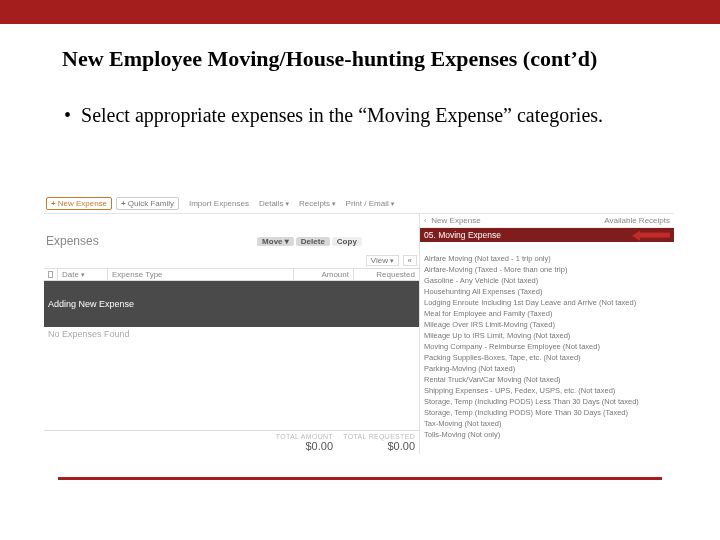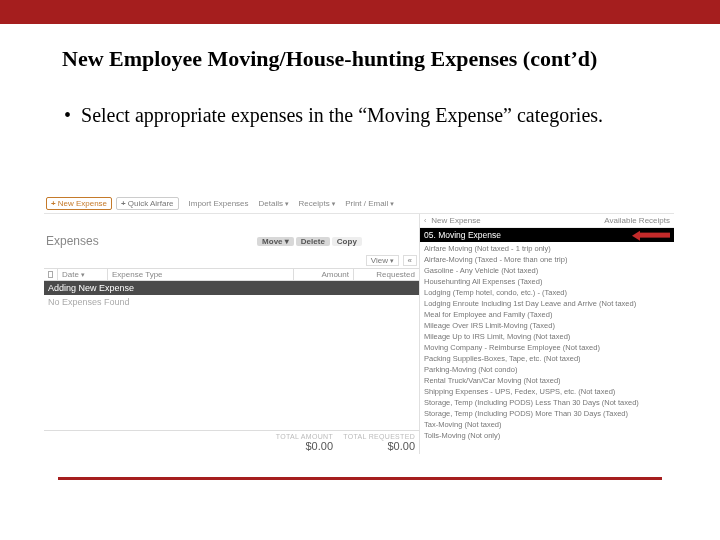--- a/index.html
+++ b/index.html
@@ -24,38 +24,38 @@
   .pill.light { background: #eee; }
   .viewbtn { border: 1px solid #ddd; padding: 0 4px; margin-left: 4px; font-size: 8px; color: #777; display: inline-flex; align-items: center; gap: 2px; margin-top: 39px; }
   .grid-head { display: flex; border: 1px solid #ddd; border-left: none; border-right: none; }
   .gh { border-right: 1px solid #ddd; padding: 1px 4px; color: #888; font-size: 8px; display: flex; align-items: center; gap: 2px; }
   .gh.chk { width: 14px; justify-content: center; }
   .chkbox { width: 7px; height: 7px; border: 1px solid #aaa; display: inline-block; }
   .gh.date { width: 50px; }
   .gh.type { flex: 1; }
   .gh.amt { width: 60px; text-align: right; justify-content: flex-end; }
   .gh.req { width: 65px; text-align: right; border-right: none; justify-content: flex-end; }
-  .adding { background: #4a4a4a; color: #fff; padding: 2px 4px; font-size: 9px; }
+  .adding { background: #4a4a4a; color: #fff; padding: 18px 4px; font-size: 9px; }
   .noexp { color: #aaa; padding: 2px 4px; font-size: 9px; }
   .left-fill { flex: 1; }
   .totals { display: flex; border-top: 1px solid #ddd; }
   .tot-spacer { flex: 1; }
   .tot-col { width: 82px; text-align: right; padding: 2px 4px; }
   .tot-lbl { color: #bbb; font-size: 7px; letter-spacing: .3px; }
   .tot-val { color: #555; font-size: 11px; }
   .right { width: 255px; border-left: 1px solid #e0e0e0; display: flex; flex-direction: column; }
   .right-top { display: flex; padding: 2px 4px; border-bottom: 1px solid #eee; font-size: 8px; color: #888; }
   .right-top .lcrumb { display: inline-flex; align-items: center; gap: 2px; }
   .right-top .chev { font-size: 7px; margin-right: 3px; color: #999; }
   .right-top .rlabel { margin-left: auto; color: #888; }
-  .cat { background: #000000; color: #fff; padding: 2px 4px; font-size: 8.5px; position: relative; }
+  .cat { background: #7f1d1d; color: #fff; padding: 2px 4px; font-size: 8.5px; position: relative; }
   .arrow { position: absolute; right: 4px; top: 50%; transform: translateY(-50%); }
   .arrow-body { display: inline-block; width: 30px; height: 5px; background: #c22a2a; }
   .arrow-tip { display: inline-block; width: 0; height: 0; border-top: 5px solid transparent; border-bottom: 5px solid transparent; border-right: 8px solid #c22a2a; vertical-align: middle; margin-left: -1px; }
-  .exp-list { overflow: hidden; padding: 1px 0; }
+  .exp-list { overflow: hidden; padding: 11px 0; }
   .exp-item { padding: 1px 4px; font-size: 7.5px; color: #777; white-space: nowrap; overflow: hidden; text-overflow: ellipsis; }
   .bottom-line { position: absolute; left: 58px; right: 58px; bottom: 60px; height: 3px; background: #a51e1e; }
 </style>
 </head>
 <body>
 
 <div class="top-bar"></div>
 
 <h1 class="title">New Employee Moving/House-hunting Expenses (cont’d)</h1>
 
@@ -65,21 +65,21 @@
 </div>
 
 <div class="app">
   <div class="toolbar">
     <span class="btn-outline">
         <span class="plus">+</span>
         <span>New Expense</span>
       </span>
     <span class="btn-plain">
         <span class="plus">+</span>
-        <span>Quick Airfare</span>
+        <span>Quick Family</span>
       </span>
     <span class="toolbar-link">Import Expenses</span>
     <span class="toolbar-link">
         <span>Details</span>
         <span class="caret">▾</span>
       </span>
     <span class="toolbar-link">
         <span>Receipts</span>
         <span class="caret">▾</span>
       </span>
@@ -140,28 +140,27 @@
       </div>
       <div class="cat">
         <span>05. Moving Expense</span>
         <span class="arrow"><span class="arrow-tip"></span><span class="arrow-body"></span></span>
       </div>
       <div class="exp-list" id="exp-list">
           <div class="exp-item">Airfare Moving (Not taxed - 1 trip only)</div>
           <div class="exp-item">Airfare-Moving (Taxed - More than one trip)</div>
           <div class="exp-item">Gasoline - Any Vehicle (Not taxed)</div>
           <div class="exp-item">Househunting All Expenses (Taxed)</div>
-          <div class="exp-item">Lodging (Temp hotel, condo, etc.) - (Taxed)</div>
           <div class="exp-item">Lodging Enroute Including 1st Day Leave and Arrive (Not taxed)</div>
           <div class="exp-item">Meal for Employee and Family (Taxed)</div>
           <div class="exp-item">Mileage Over IRS Limit-Moving (Taxed)</div>
           <div class="exp-item">Mileage Up to IRS Limit, Moving (Not taxed)</div>
           <div class="exp-item">Moving Company - Reimburse Employee (Not taxed)</div>
           <div class="exp-item">Packing Supplies-Boxes, Tape, etc. (Not taxed)</div>
-          <div class="exp-item">Parking-Moving (Not condo)</div>
+          <div class="exp-item">Parking-Moving (Not taxed)</div>
           <div class="exp-item">Rental Truck/Van/Car Moving (Not taxed)</div>
           <div class="exp-item">Shipping Expenses - UPS, Fedex, USPS, etc. (Not taxed)</div>
           <div class="exp-item">Storage, Temp (Including PODS) Less Than 30 Days (Not taxed)</div>
           <div class="exp-item">Storage, Temp (Including PODS) More Than 30 Days (Taxed)</div>
           <div class="exp-item">Tax-Moving (Not taxed)</div>
           <div class="exp-item">Tolls-Moving (Not only)</div>
         </div>
     </div>
   </div>
 </div>

